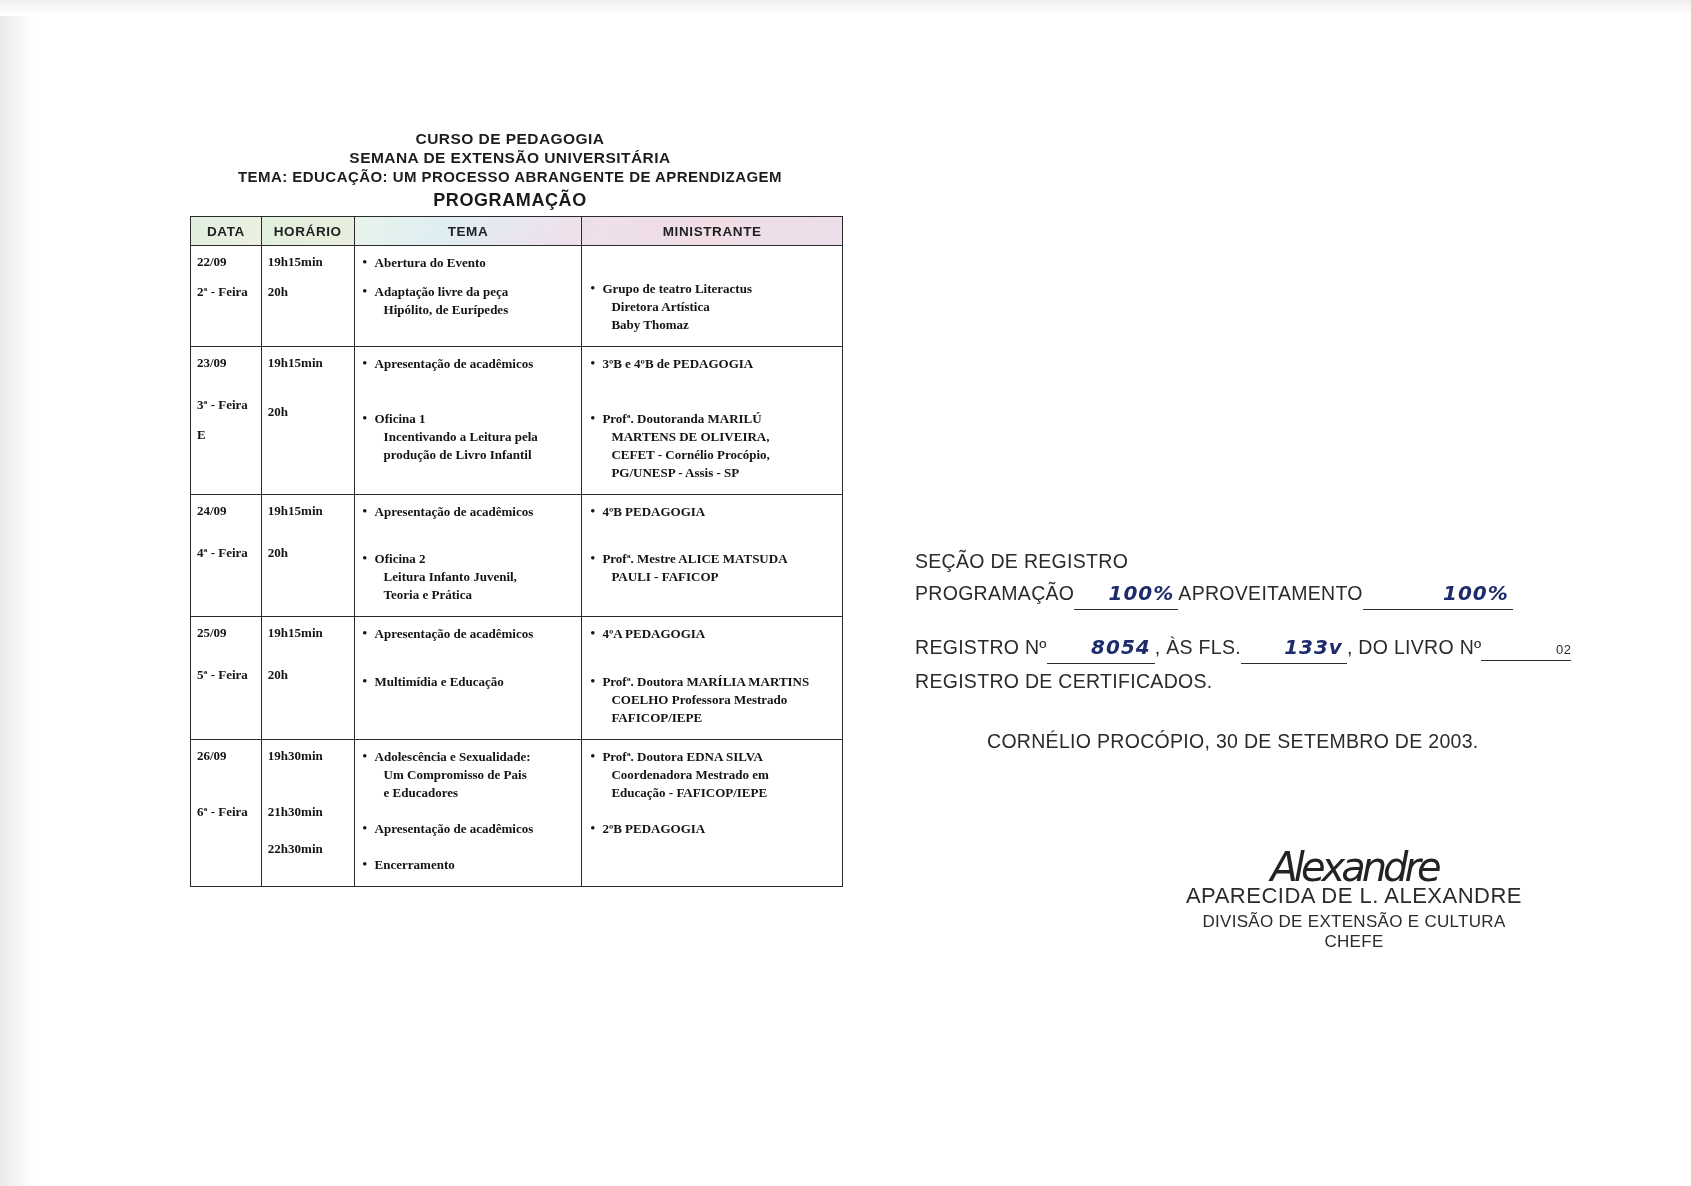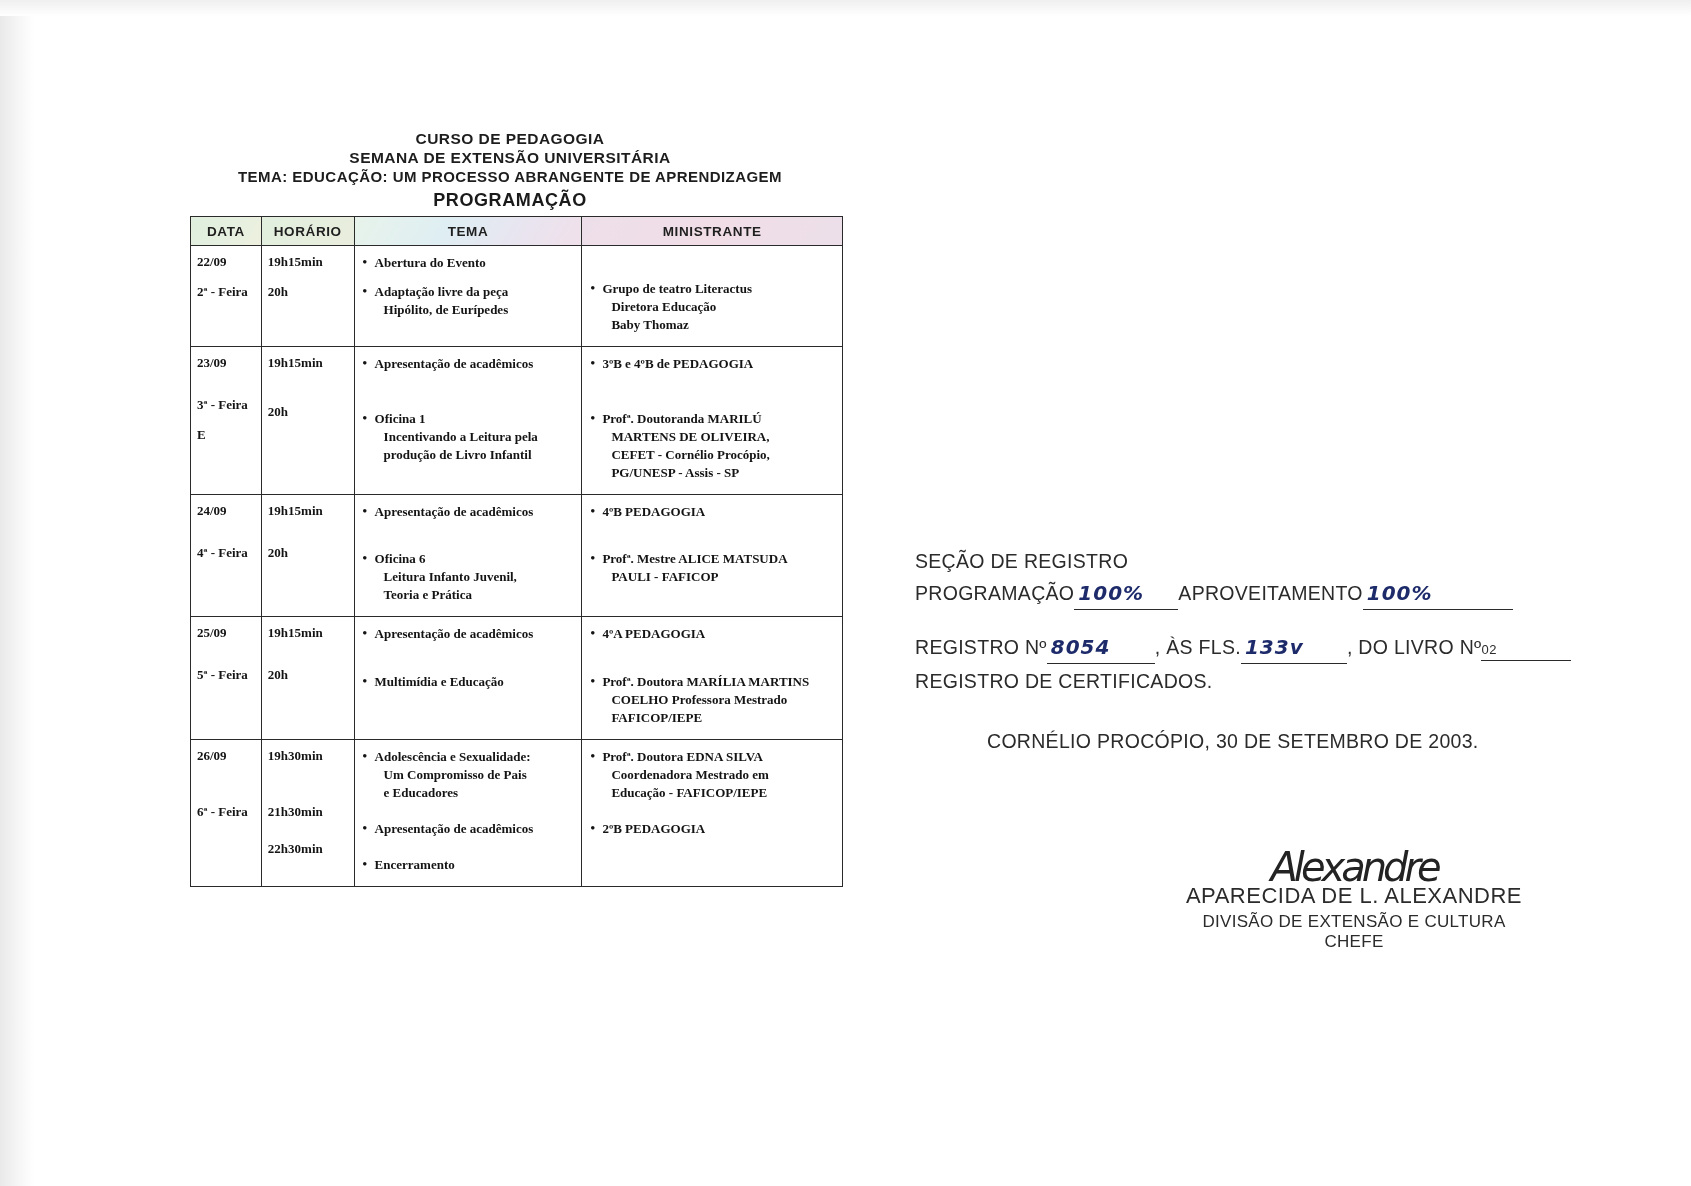--- a/index.html
+++ b/index.html
@@ -140,21 +140,21 @@
     font-weight: bold;
     font-size: 20px;
     color: #1e2b6b;
     letter-spacing: 1px;
     position: relative;
     padding: 0 4px;
   }
   .ul-line {
     display: inline-block;
     border-bottom: 1.4px solid #2b2b2b;
-    text-align: left;
+    text-align: right;
   }
   .u-freq  { width: 104px; }
   .u-aprov { width: 150px; }
   .u-reg   { width: 108px; }
   .u-fls   { width: 106px; }
   .u-livro { width: 90px; color: #2b2b2b; font-family: "Liberation Sans", sans-serif; font-style: normal; font-weight: normal; font-size: 13px; letter-spacing: 0.5px;}
 
   .registry .gap { height: 20px; }
   .registry .city {
     margin-top: 30px;
@@ -242,21 +242,21 @@
         <div class="spacer-sm"></div>
         <div class="bullet-item">
           <span>Adaptação livre da peça</span>
           <span class="sub">Hipólito, de Eurípedes</span>
         </div>
       </td>
       <td class="c-min">
         <div class="spacer-lg"></div>
         <div class="bullet-item">
           <span>Grupo de teatro Literactus</span>
-          <span class="sub">Diretora Educação</span>
+          <span class="sub">Diretora Artística</span>
           <span class="sub">Baby Thomaz</span>
         </div>
       </td>
     </tr>
 
     <tr>
       <td class="c-data">
         <span class="plain-line">23/09</span>
         <div class="spacer-lg"></div>
         <span class="plain-line">3ª - Feira</span>
@@ -306,21 +306,21 @@
         <span class="plain-line">19h15min</span>
         <div class="spacer-lg"></div>
         <span class="plain-line">20h</span>
       </td>
       <td class="c-tema">
         <div class="bullet-item">
           <span>Apresentação de acadêmicos</span>
         </div>
         <div class="spacer-lg"></div>
         <div class="bullet-item">
-          <span>Oficina 6</span>
+          <span>Oficina 2</span>
           <span class="sub">Leitura Infanto Juvenil,</span>
           <span class="sub">Teoria e Prática</span>
         </div>
       </td>
       <td class="c-min">
         <div class="bullet-item">
           <span>4ºB PEDAGOGIA</span>
         </div>
         <div class="spacer-lg"></div>
         <div class="bullet-item">

